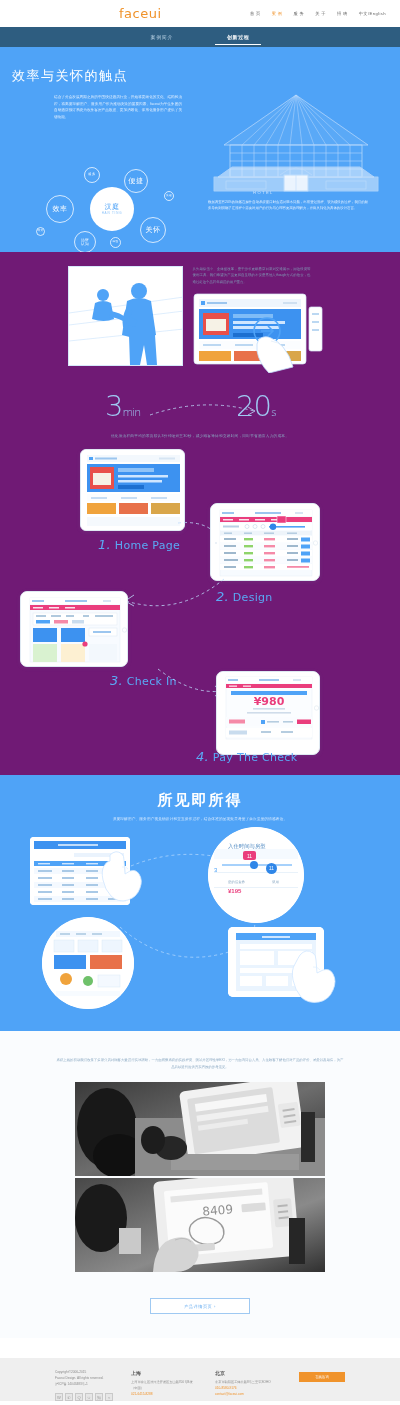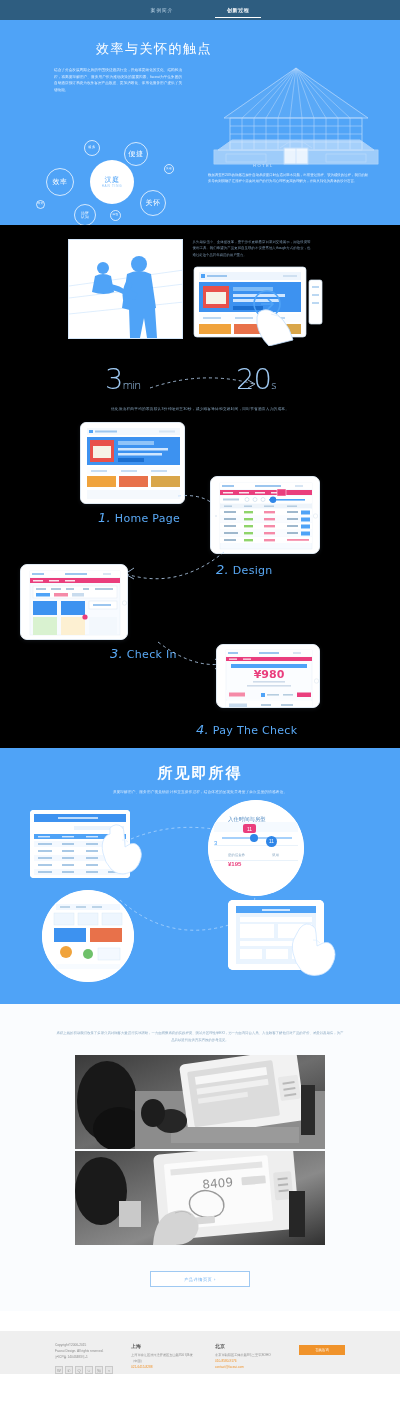--- a/index.html
+++ b/index.html
@@ -44,21 +44,21 @@
     content: ""; position: absolute; left: -10px; right: -10px; bottom: -1px;
     height: 1.5px; background: #ffffff;
   }
 
   
   .hero {
     background: #4fa3f7; position: relative;
     height: 205px; overflow: hidden;
   }
   .hero-title {
-    text-align: right; color: #ffffff; font-size: 13px;
+    text-align: left; color: #ffffff; font-size: 13px;
     letter-spacing: 1.5px; padding-top: 20px; font-weight: normal;
     width: 200px; margin-left: 12px;
   }
   .hero-para {
     width: 128px; margin: 9px 0 0 54px;
     font-size: 3.6px; line-height: 1.85; color: #e3f0ff;
     text-align: justify;
   }
   .hotel-wrap {
     position: absolute; left: 210px; top: 42px; width: 172px; height: 110px;
@@ -81,21 +81,21 @@
     align-items: center; justify-content: center;
     color: #ffffff; text-align: center; line-height: 1.15;
   }
   .bub.solid { background: #ffffff; border: none; color: #4fa3f7; }
   .bub .cn { font-size: 7px; letter-spacing: .5px; }
   .bub .en { font-size: 3px; letter-spacing: .8px; margin-top: 1px; color:#8fc4f9; }
   .bub.sm .cn { font-size: 4px; }
   .bub.xs .cn { font-size: 2.6px; }
 
   
-  .sec-white { background: #000000; padding: 14px 0 0; position: relative; }
+  .sec-white { background: #701a75; padding: 14px 0 0; position: relative; }
   .ill-row { display: flex; gap: 10px; justify-content: center; align-items: flex-start; }
   .ill-box {
     width: 115px; height: 100px; border: 1px solid #d6e8fa; background: #fff;
     position: relative; overflow: hidden;
   }
   .right-col { width: 140px; }
   .right-para {
     font-size: 3.4px; line-height: 1.9; color: #7f9bb5; text-align: justify;
     width: 118px;
   }
@@ -179,20 +179,31 @@
     width: 46px; height: 10px; background: #f0932b; color: #fff;
     font-size: 3.4px; display: flex; align-items: center; justify-content: center;
     margin-top: 2px;
   }
 </style>
 </head>
 <body>
 
 <div class="page">
 
+  <div class="topbar">
+    <div class="logo">faceui</div>
+    <nav class="topnav">
+      <a>首 页</a>
+      <a class="active">案 例</a>
+      <a>服 务</a>
+      <a>关 于</a>
+      <a>招 聘</a>
+      <a>中文/English</a>
+    </nav>
+  </div>
 
   <div class="subnav">
     <div class="item">案例简介</div>
     <div class="item active">创新过程</div>
   </div>
 
   <section class="hero">
     <h1 class="hero-title">效率与关怀的触点</h1>
     <p class="hero-para">结合了黄金发展周期之后的中国快捷酒店行业，开始将更细化的文化、结构和流程，将高度理解用户、服务用户作为推动决策的重要因素。faceui为华住集团的自助酒店预订系统为收集客房产品数据、更加清晰化、体系化服务用户提供了关键动能。</p>
 
@@ -532,21 +543,21 @@
       <div class="step-label" style="left:110px; top:228px;">
         <span class="n">3.</span>
         <span>Check In</span>
       </div>
 
       <svg style="position:absolute; left:156px; top:222px;" width="72" height="34">
         <path d="M2 2 Q36 28 66 24" fill="none" stroke="#bfdcfb" stroke-width="0.8" stroke-dasharray="3 3"></path>
         <path d="M59 19 l8 5 l-8 5" fill="none" stroke="#bfdcfb" stroke-width="0.8"></path>
       </svg>
 
-      <div class="dev" style="left:216px; top:226px; width:104px; height:64px; border-radius:7px;">
+      <div class="dev" style="left:216px; top:226px; width:104px; height:84px; border-radius:7px;">
         <svg width="104" height="72" viewBox="0 0 104 72">
           <rect width="104" height="72" fill="#ffffff"></rect>
           <rect x="9" y="5" width="86" height="62" fill="#fbfdff" stroke="#e6eef6" stroke-width="0.5"></rect>
           <rect x="9" y="5" width="86" height="6" fill="#ffffff"></rect>
           <rect x="11" y="7" width="10" height="2" fill="#9cc6ef"></rect>
           <rect x="42" y="7" width="20" height="2" fill="#9cc6ef"></rect>
           <rect x="76" y="7" width="8" height="2" fill="#d7e5f3"></rect>
           <rect x="9" y="12" width="86" height="4" fill="#ea3e7d"></rect>
           <g fill="#fff" opacity=".85">
               <rect x="12" y="13.5" width="8" height="1.3"></rect>

